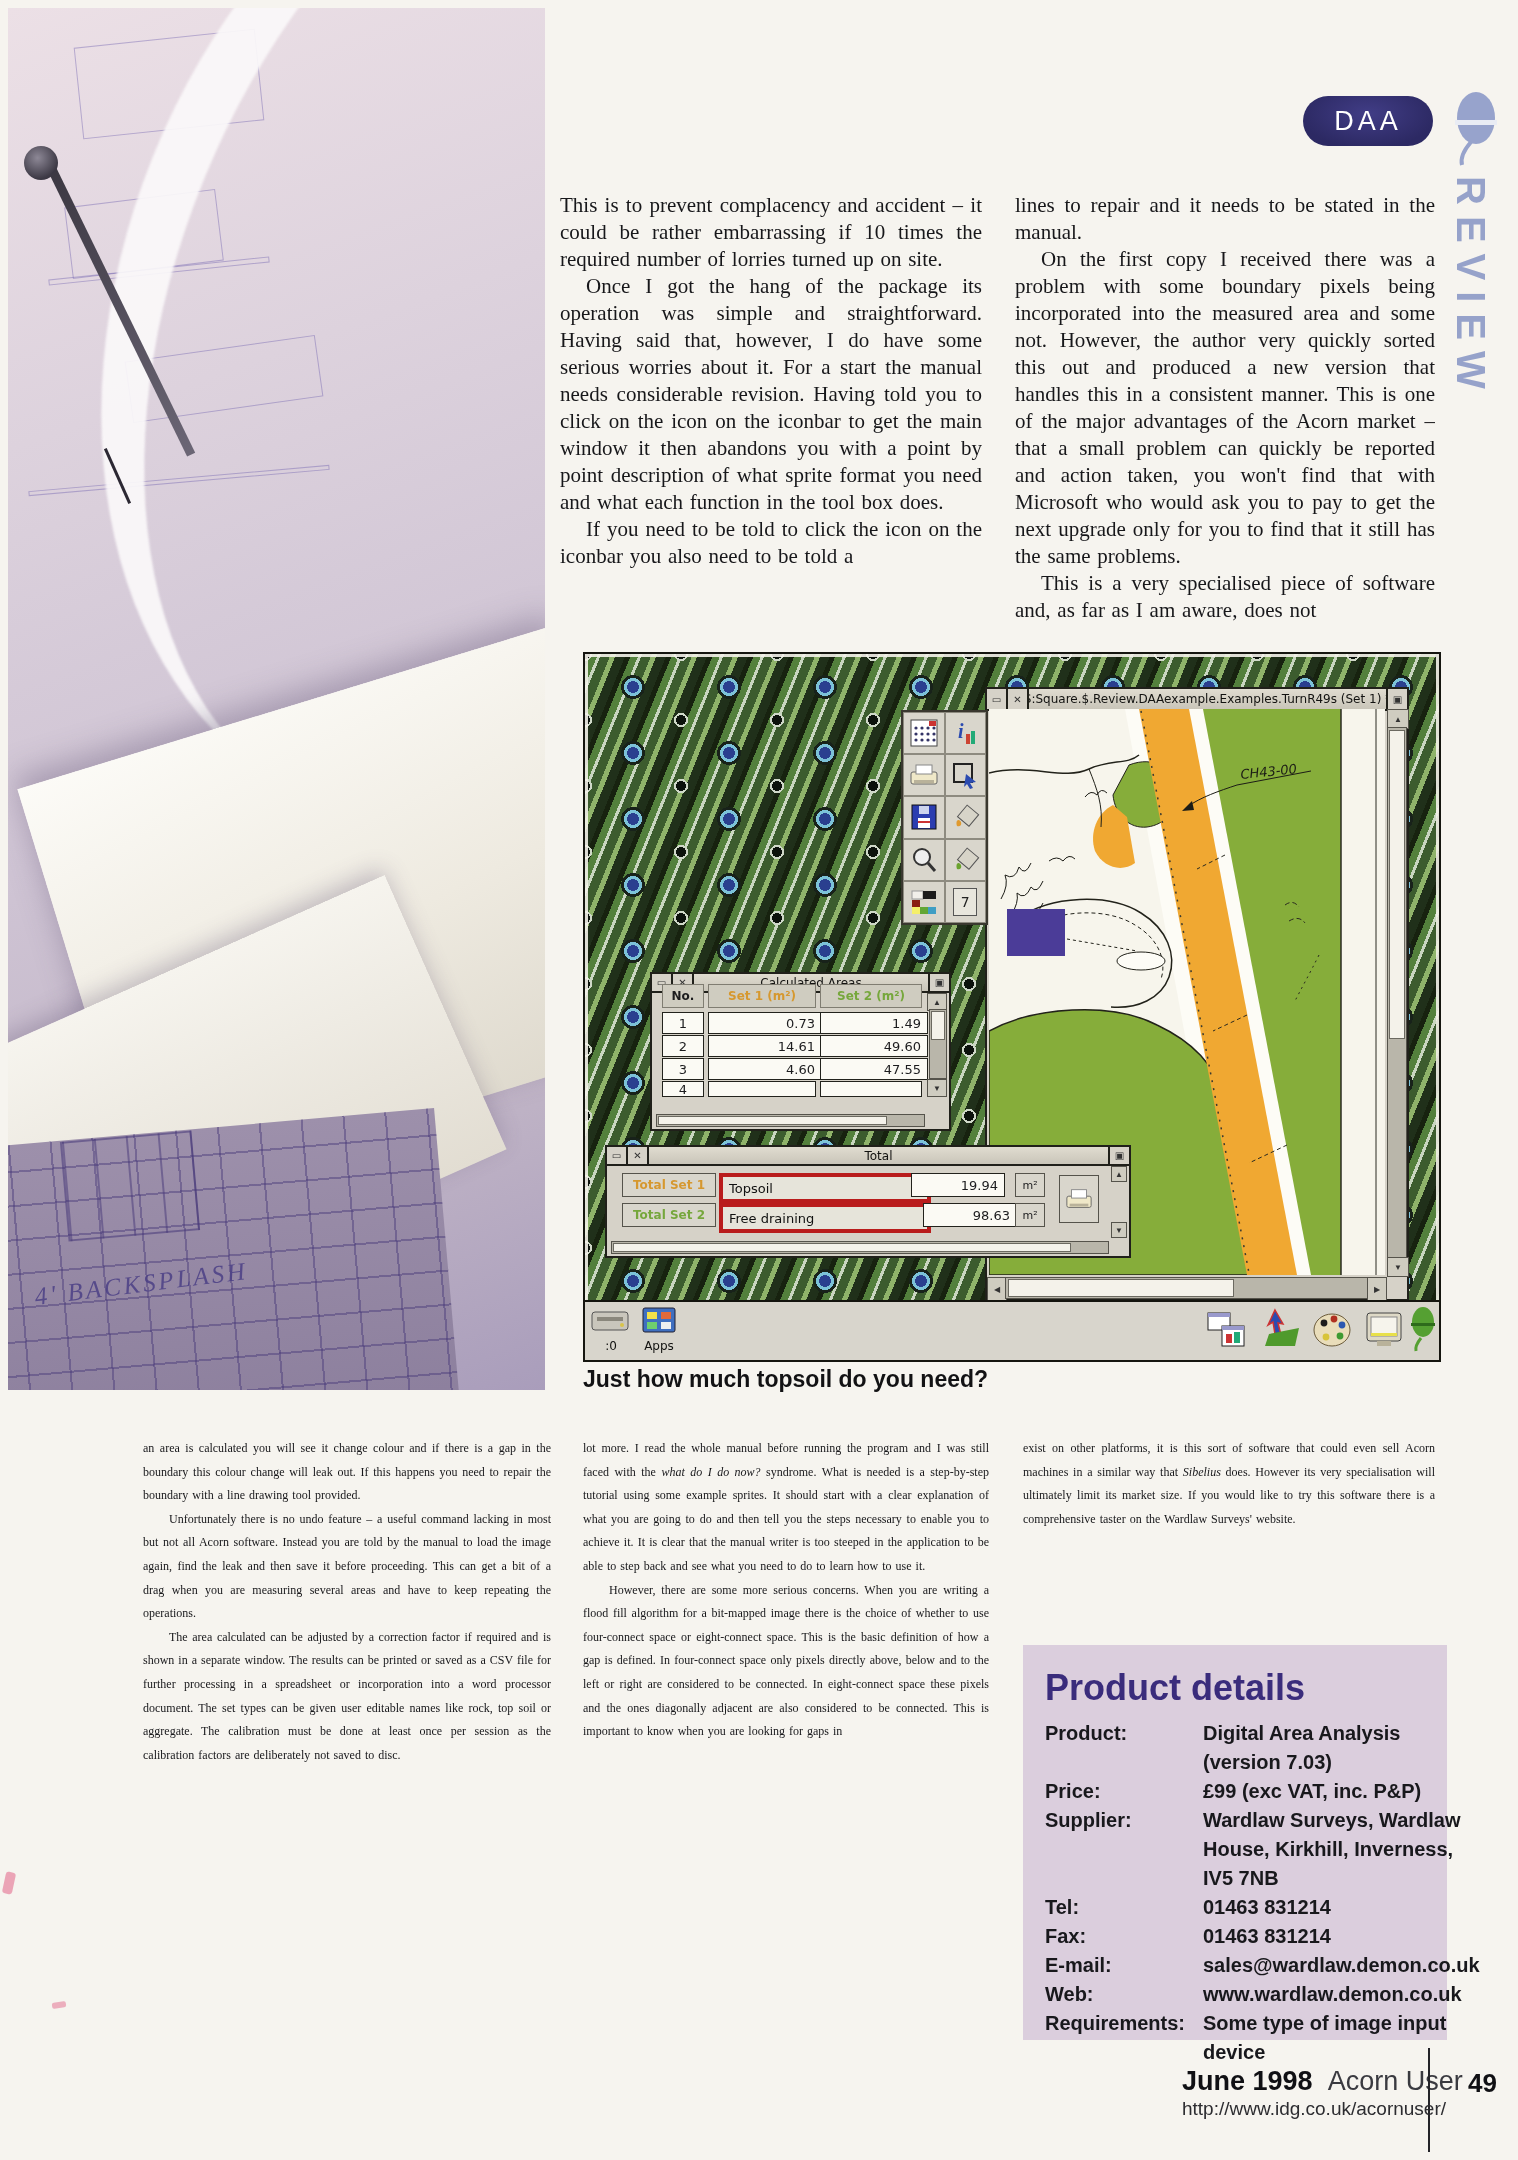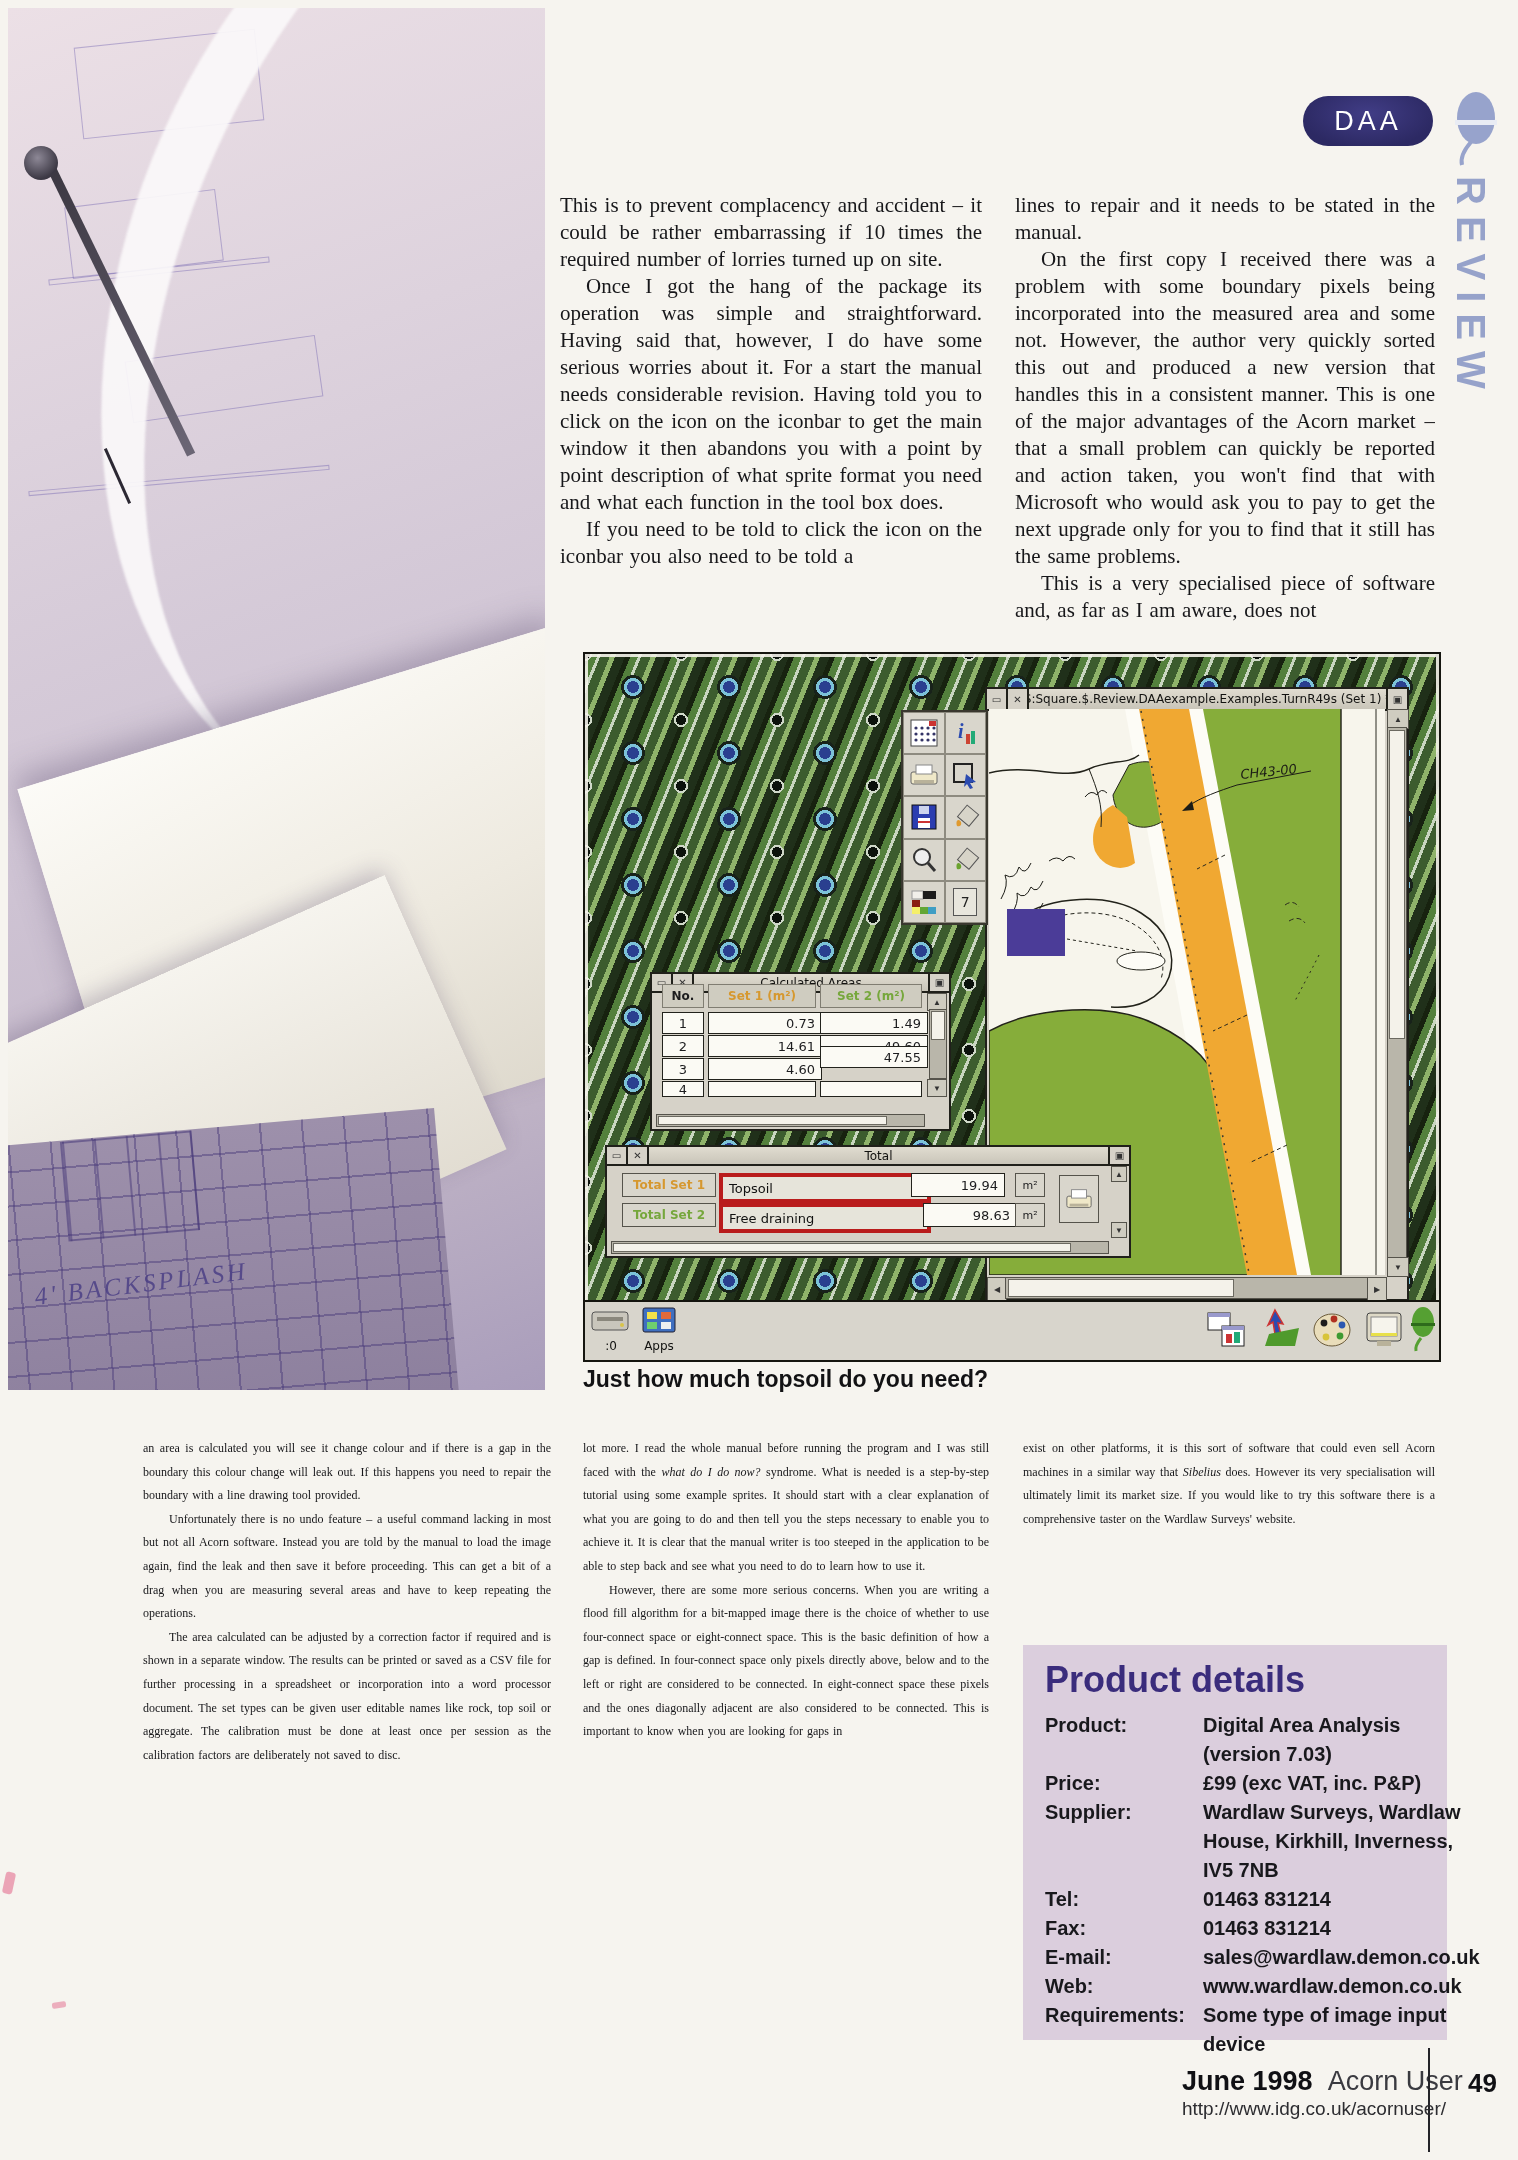--- a/index.html
+++ b/index.html
@@ -115,21 +115,21 @@
   .iconbar{left:0;top:646px;width:854px;height:60px;background:#d8d5cc;
     border-top:2px solid #14140e;}
   .ib-label{font:12px "DejaVu Sans", sans-serif;color:#121210;text-align:center;margin-top:1px;}
 
   
   .caption{left:583px;top:1366px;font:bold 23px "Liberation Sans", sans-serif;color:#121214;}
 
   
   .product-box{left:1023px;top:1645px;width:424px;height:395px;background:#dbcedd;
     padding:14px 0 0 22px;box-sizing:border-box;}
-  .product-title{font:bold 36px "Liberation Sans", sans-serif;color:#3a2c7c;margin:0 0 10px 0;}
+  .product-title{font:bold 36px "Liberation Sans", sans-serif;color:#3a2c7c;margin:8px 0 10px 0;}
   .product-grid{display:grid;grid-template-columns:152px 1fr;column-gap:6px;row-gap:0;
     font:bold 20px "Liberation Sans", sans-serif;color:#18181c;line-height:29px;
     width:388px;}
   .product-grid .pl{white-space:nowrap;}
 
   
   .footer-issue{left:1182px;top:2066px;font:bold 27px "Liberation Sans", sans-serif;color:#101014;}
   .footer-mag{font-weight:normal;color:#3a3a40;}
   .footer-rule{left:1428px;top:2048px;width:2px;height:104px;background:#232328;}
   .footer-num{left:1440px;top:2068px;font:bold 26px "Liberation Sans", sans-serif;color:#101014;margin-left:28px;}
@@ -355,21 +355,21 @@
     <div class="abs cell num" style="left:10px;top:38px;width:40px;height:20px;">1</div>
     <div class="abs cell val" style="left:56px;top:38px;width:106px;height:20px;">0.73</div>
     <div class="abs cell val" style="left:168px;top:38px;width:100px;height:20px;">1.49</div>
 
     <div class="abs cell num" style="left:10px;top:61px;width:40px;height:20px;">2</div>
     <div class="abs cell val" style="left:56px;top:61px;width:106px;height:20px;">14.61</div>
     <div class="abs cell val" style="left:168px;top:61px;width:100px;height:20px;">49.60</div>
 
     <div class="abs cell num" style="left:10px;top:84px;width:40px;height:20px;">3</div>
     <div class="abs cell val" style="left:56px;top:84px;width:106px;height:20px;">4.60</div>
-    <div class="abs cell val" style="left:168px;top:72px;width:100px;height:20px;">47.55</div>
+    <div class="abs cell val" style="left:168px;top:84px;width:100px;height:20px;">47.55</div>
 
     <div class="abs cell num" style="left:10px;top:107px;width:40px;height:14px;overflow:hidden;">4</div>
     <div class="abs cell" style="left:56px;top:107px;width:106px;height:14px;"></div>
     <div class="abs cell" style="left:168px;top:107px;width:100px;height:14px;"></div>
 
     <div class="abs scroll-box" style="right:2px;top:19px;width:18px;height:16px;">▲</div>
     <div class="abs track" style="right:2px;top:35px;width:18px;height:70px;box-sizing:border-box;">
       <div class="abs slider" style="left:1px;right:1px;top:1px;height:40%;"></div>
     </div>
     <div class="abs scroll-box" style="right:2px;top:105px;width:18px;height:16px;">▼</div>

